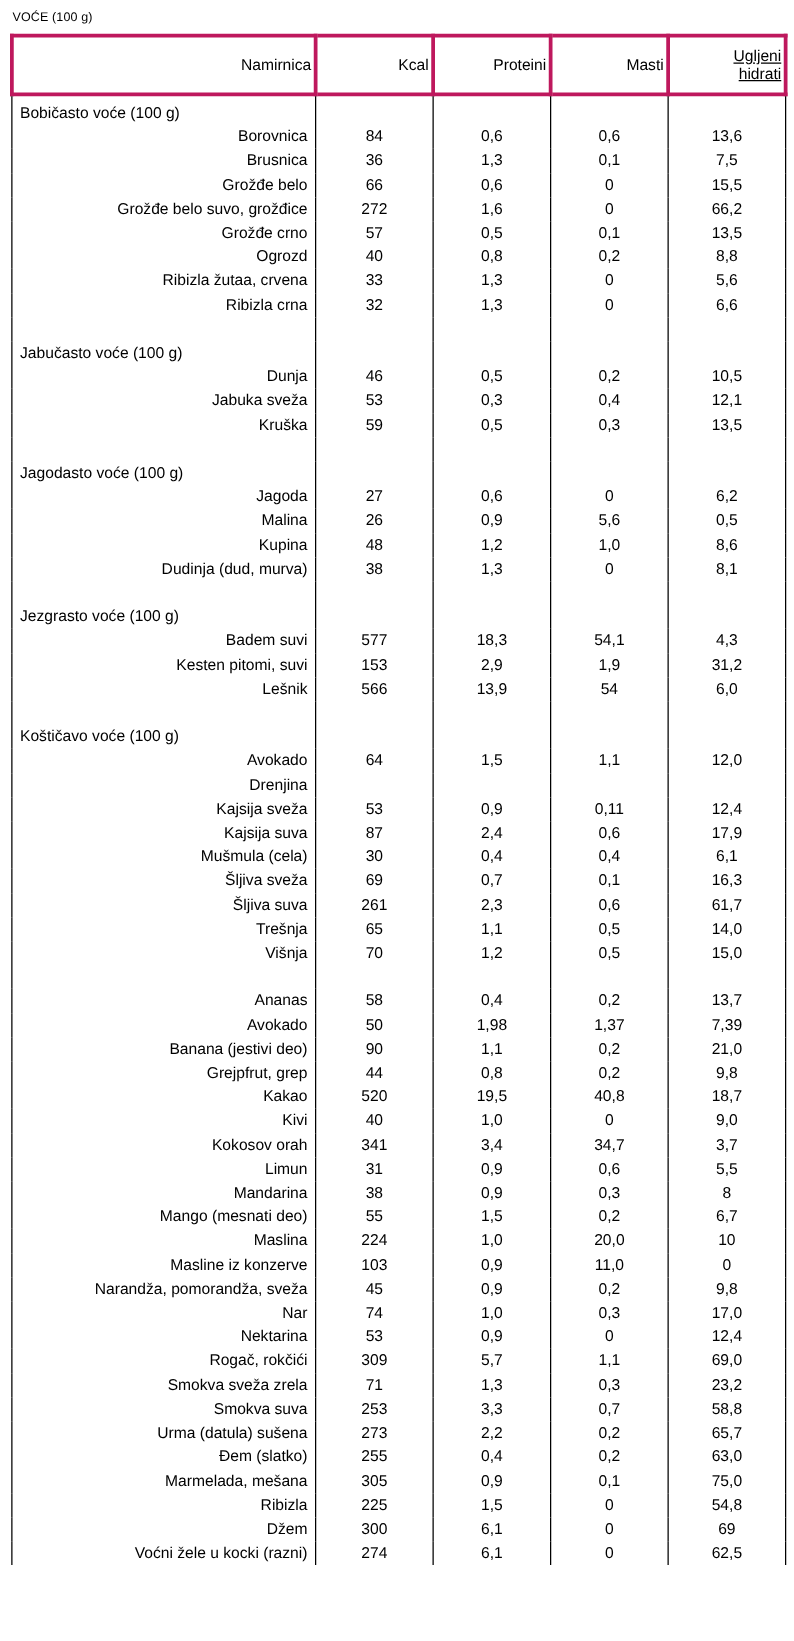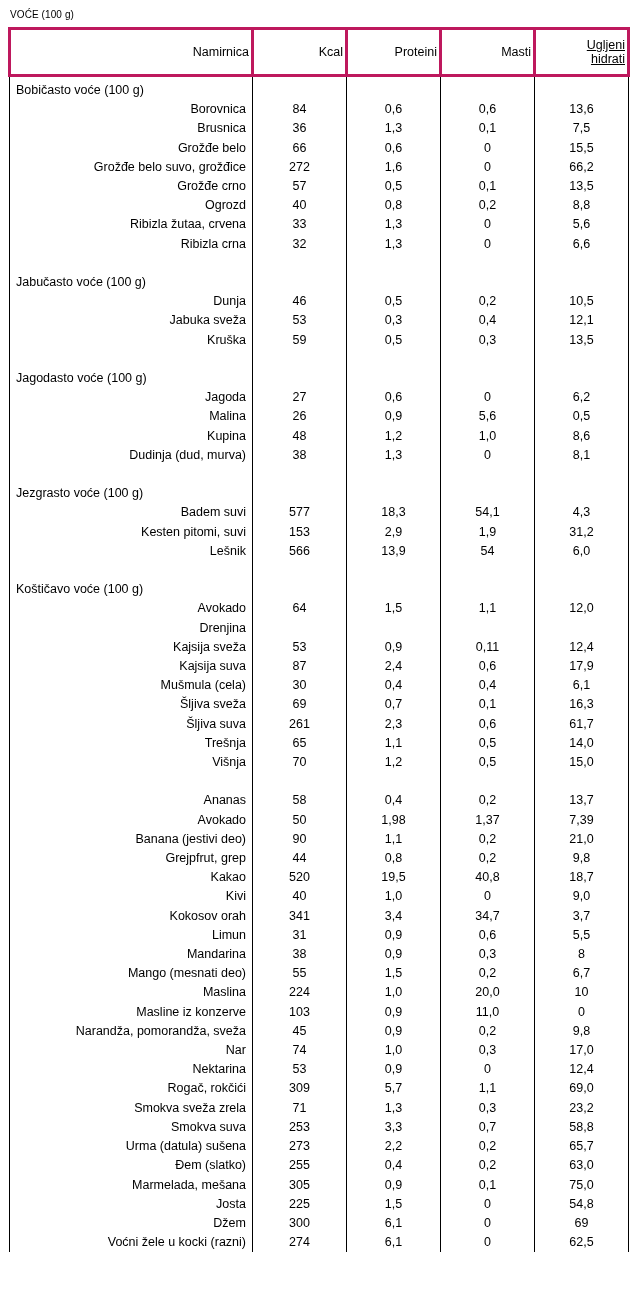--- a/index.html
+++ b/index.html
@@ -496,21 +496,21 @@
           <td class="num">63,0</td>
         </tr>
         <tr>
           <td class="name">Marmelada, mešana</td>
           <td class="num">305</td>
           <td class="num">0,9</td>
           <td class="num">0,1</td>
           <td class="num">75,0</td>
         </tr>
         <tr>
-          <td class="name">Josta</td>
+          <td class="name">Ribizla</td>
           <td class="num">225</td>
           <td class="num">1,5</td>
           <td class="num">0</td>
           <td class="num">54,8</td>
         </tr>
         <tr>
           <td class="name">Džem</td>
           <td class="num">300</td>
           <td class="num">6,1</td>
           <td class="num">0</td>

